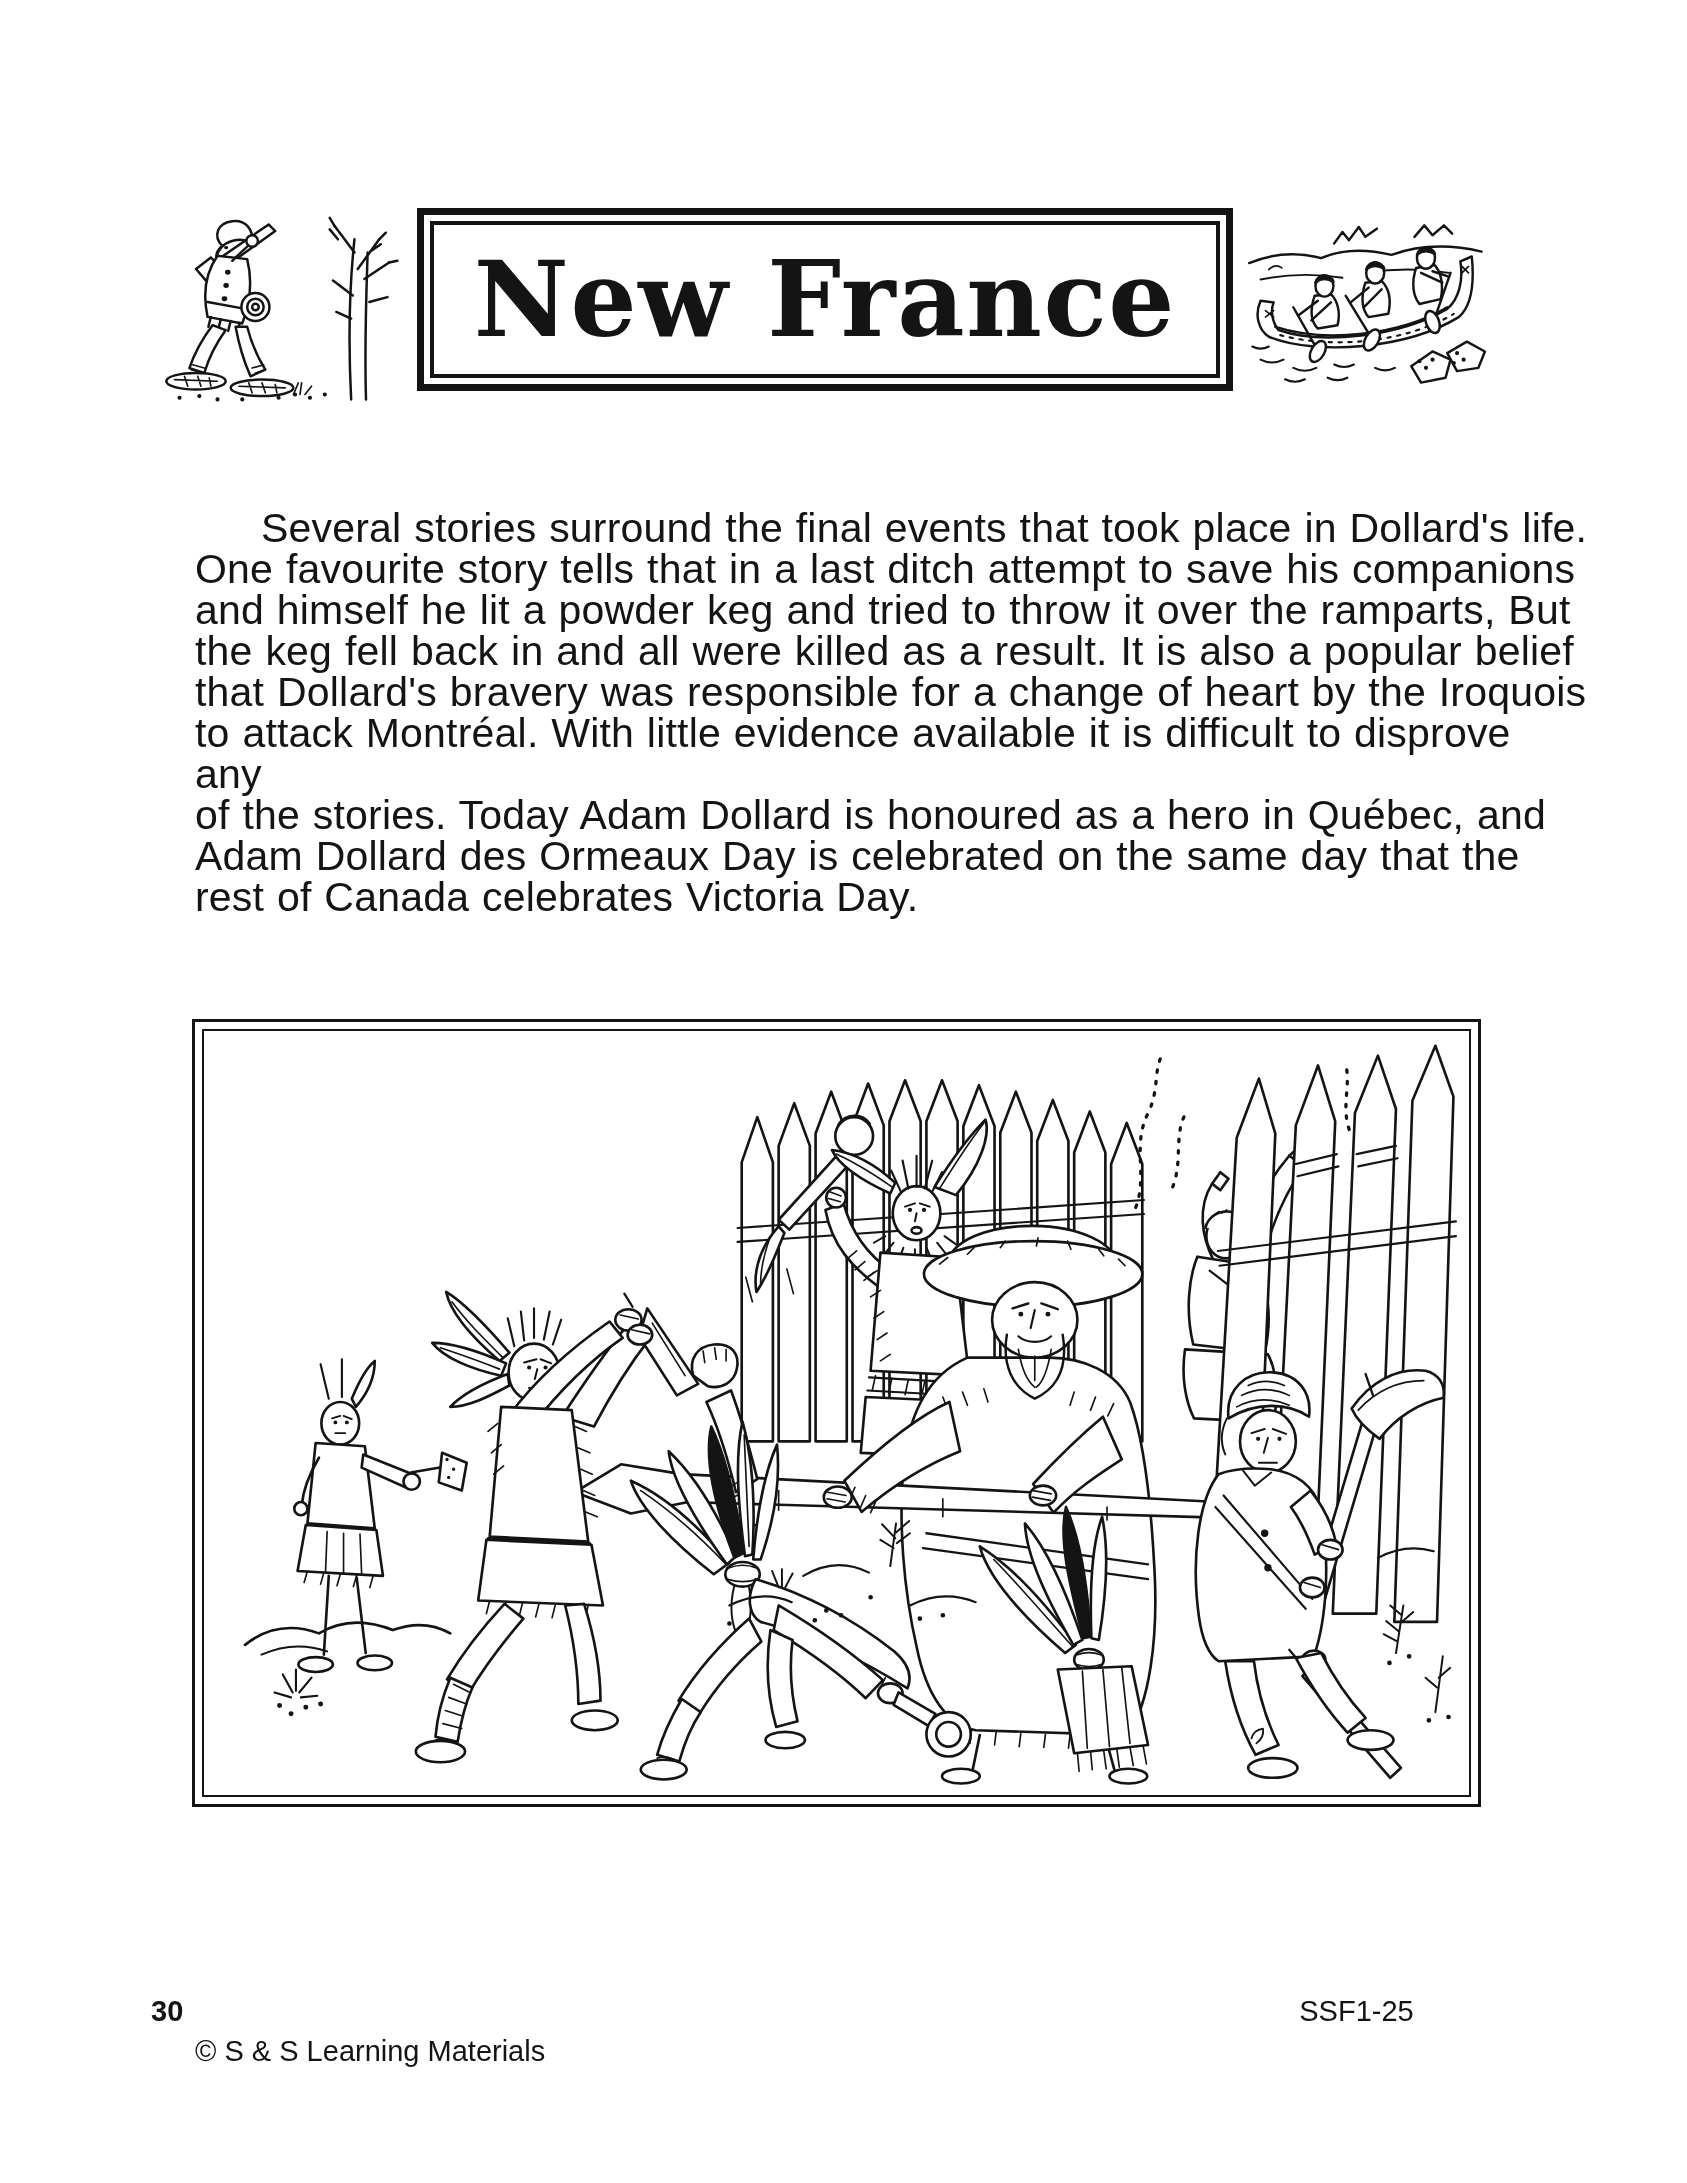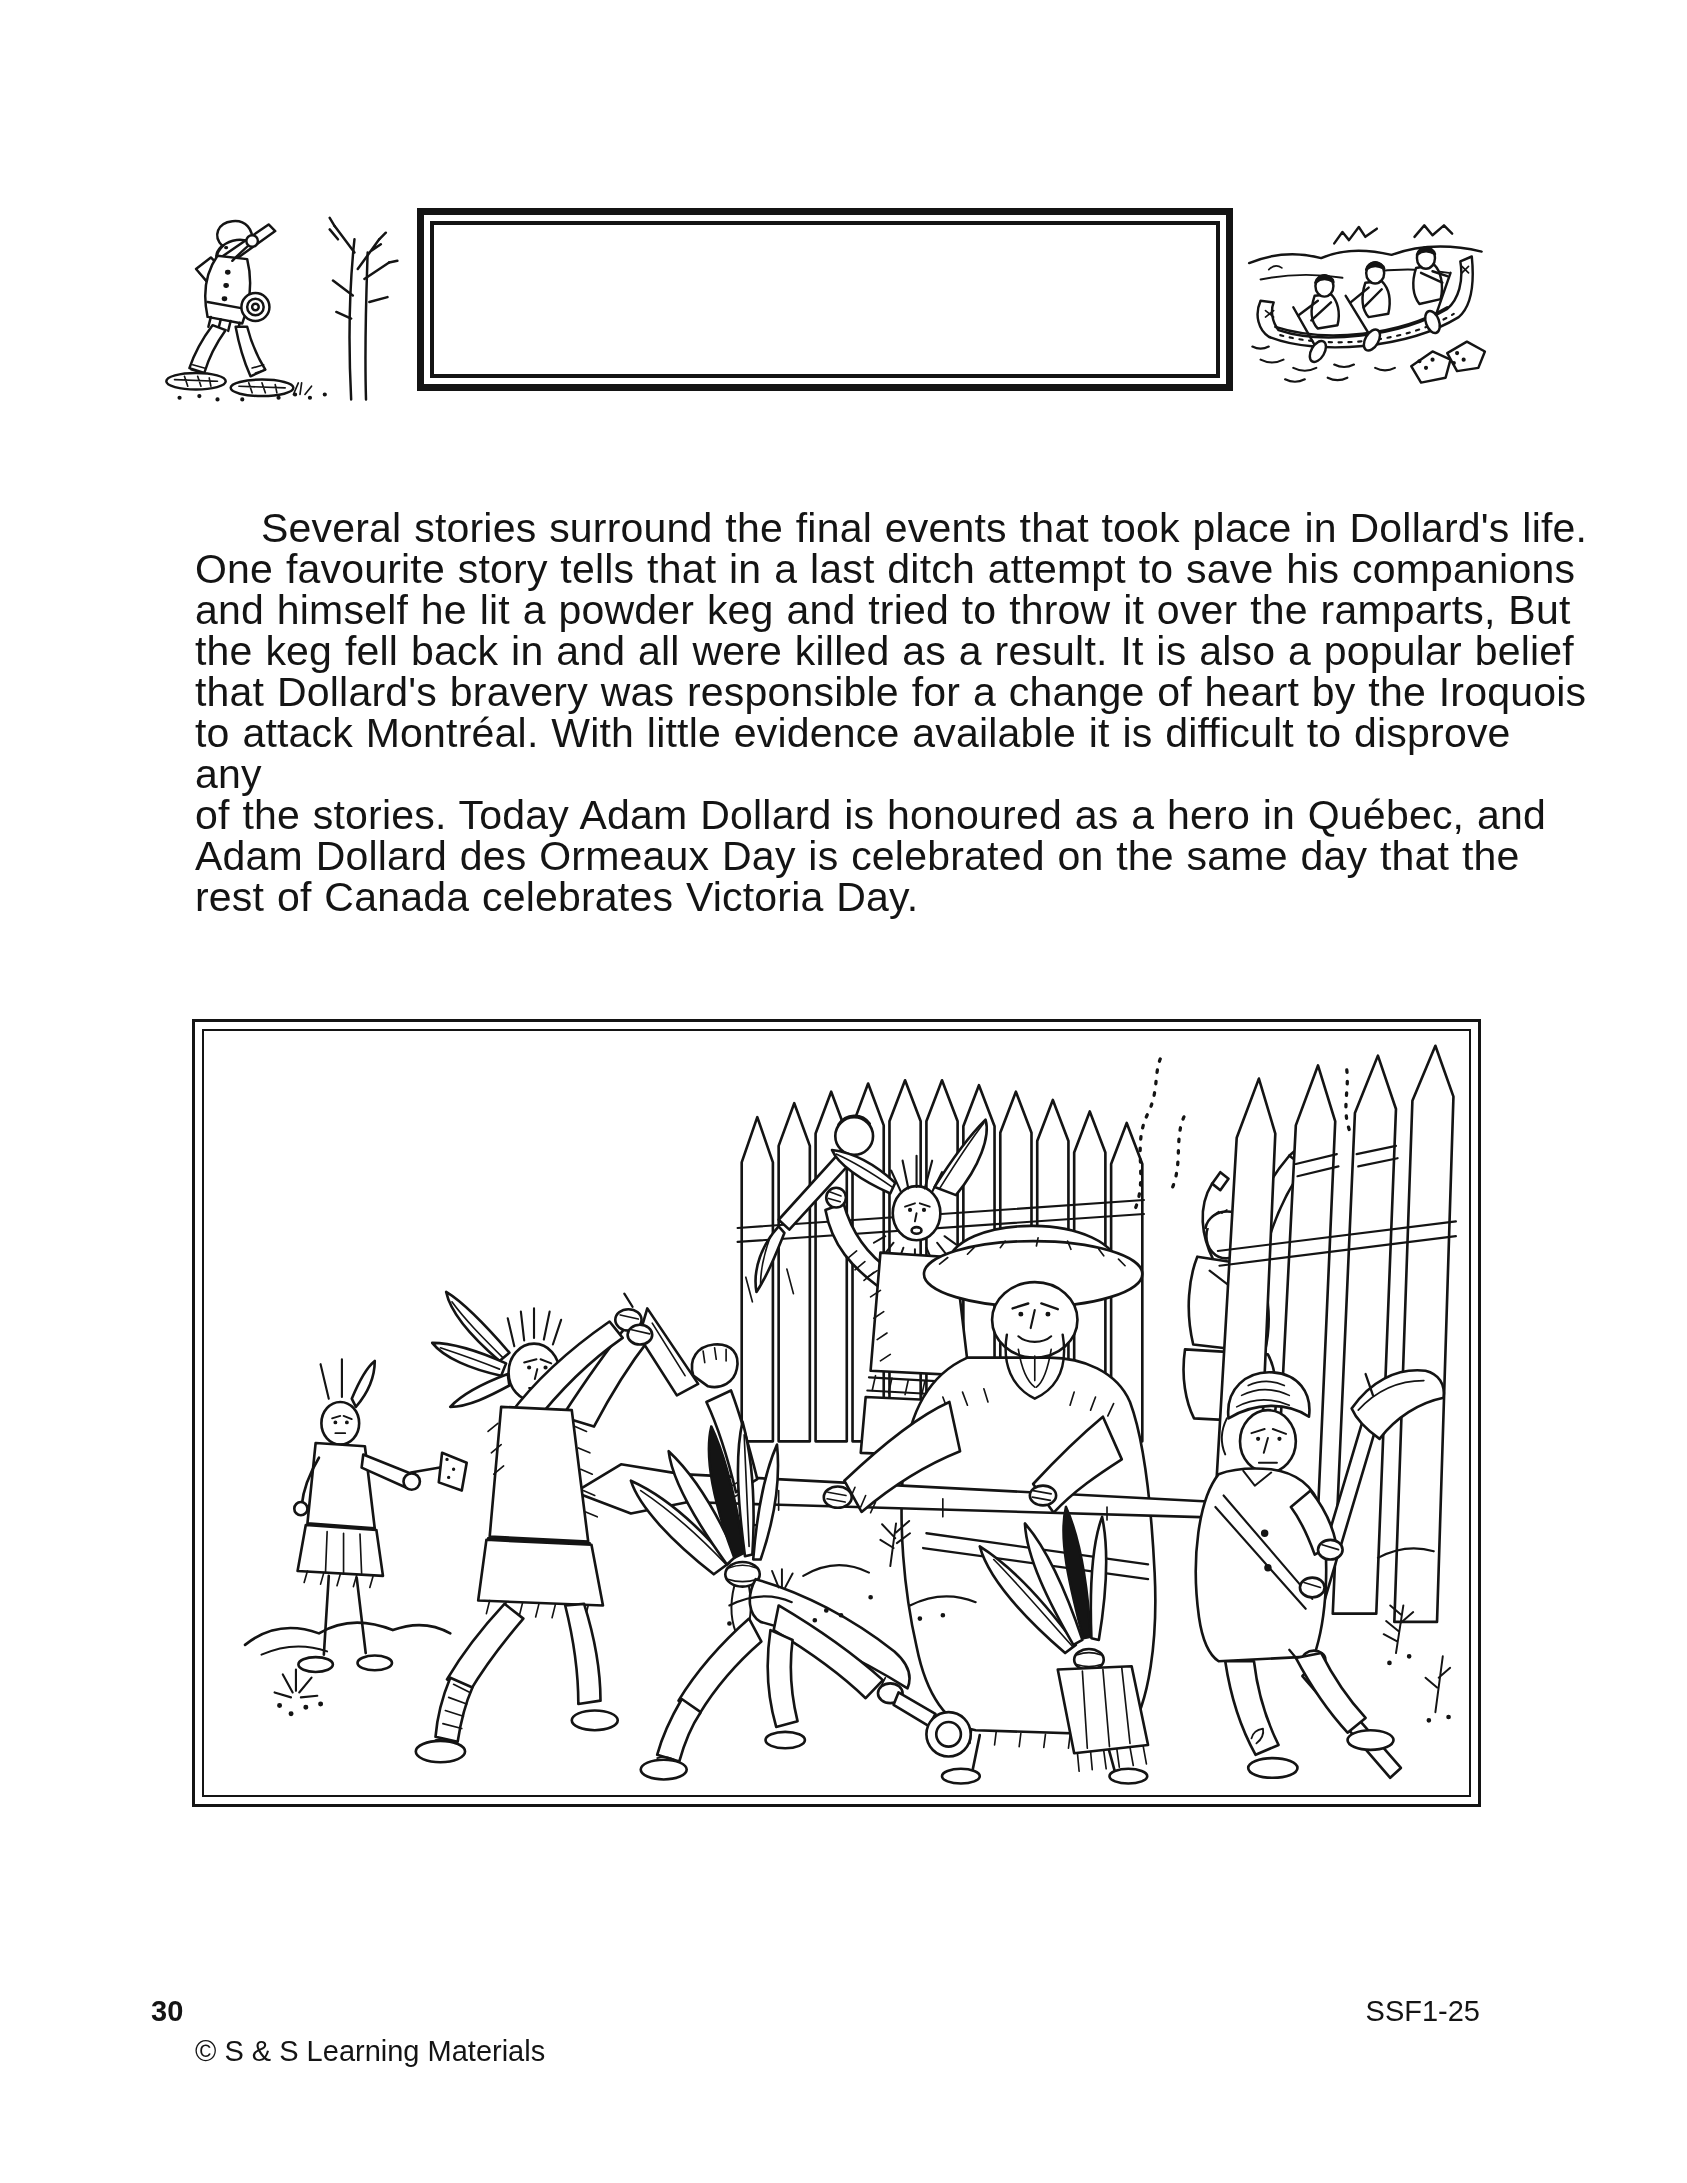--- a/index.html
+++ b/index.html
@@ -23,21 +23,21 @@
             white-space:pre-line;text-indent:66px;letter-spacing:0.2px;word-spacing:1.2px;}
   
   .pic-frame{left:192px;top:1019px;width:1289px;height:788px;border:3.3px solid #141414;
              padding:7.4px;box-sizing:border-box;background:#fff;}
   .pic-inner{width:100%;height:100%;border:2.5px solid #141414;box-sizing:border-box;}
   .pic-inner svg{width:100%;height:100%;}
   
   .foot{font-size:29px;top:1995px;}
   .foot-center{left:151px;width:1289px;font-weight:bold;}
   .foot-left{left:195px;margin-top:40px;}
-  .foot-right{left:1233px;width:247px;text-align:right;}
+  .foot-right{left:1233px;width:247px;text-align:center;}
 </style>
 </head>
 <body>
 
 <div class="abs art-left">
   <svg viewBox="0 0 292 242">
     <g stroke="#141414" fill="none" stroke-width="3" stroke-linecap="round" stroke-linejoin="round">
       <g>
         <path d="M 232,44 C 226,100 224,160 228,238"></path>
         <path d="M 248,60 C 246,120 244,170 246,238"></path>
@@ -67,20 +67,21 @@
         <path d="M 92,222 l 56,2 M 104,218 l 4,12 M 120,218 l 4,12 M 136,220 l 2,10" stroke-width="2"></path>
       </g>
       <path d="M 20,236 l .1,0 M 44,234 l .1,0 M 66,238 l .1,0 M 96,238 l .1,0 M 140,236 l .1,0 M 160,232 l .1,0 M 178,236 l .1,0 M 196,232 l .1,0" stroke-width="5"></path>
       <path d="M 158,232 l 6,-14 M 166,232 l 2,-14 M 172,232 l 8,-10" stroke-width="2"></path>
     </g>
   </svg>
 </div>
 
 <div class="abs title-box">
   <div class="title-inner">
+    <div class="main-title">New France</div>
   </div>
 </div>
 
 <div class="abs art-right">
   <svg viewBox="0 0 320 250">
     <g stroke="#141414" fill="none" stroke-width="3" stroke-linecap="round" stroke-linejoin="round">
       <g>
         <path d="M 16,88 Q 60,70 104,82 Q 140,66 190,78 Q 240,60 300,74"></path>
         <path d="M 120,64 l 10,-14 l 8,10 l 12,-16 l 8,12 l 14,-10"></path>
         <path d="M 218,56 l 12,-14 l 10,12 l 14,-12 l 10,10"></path>

